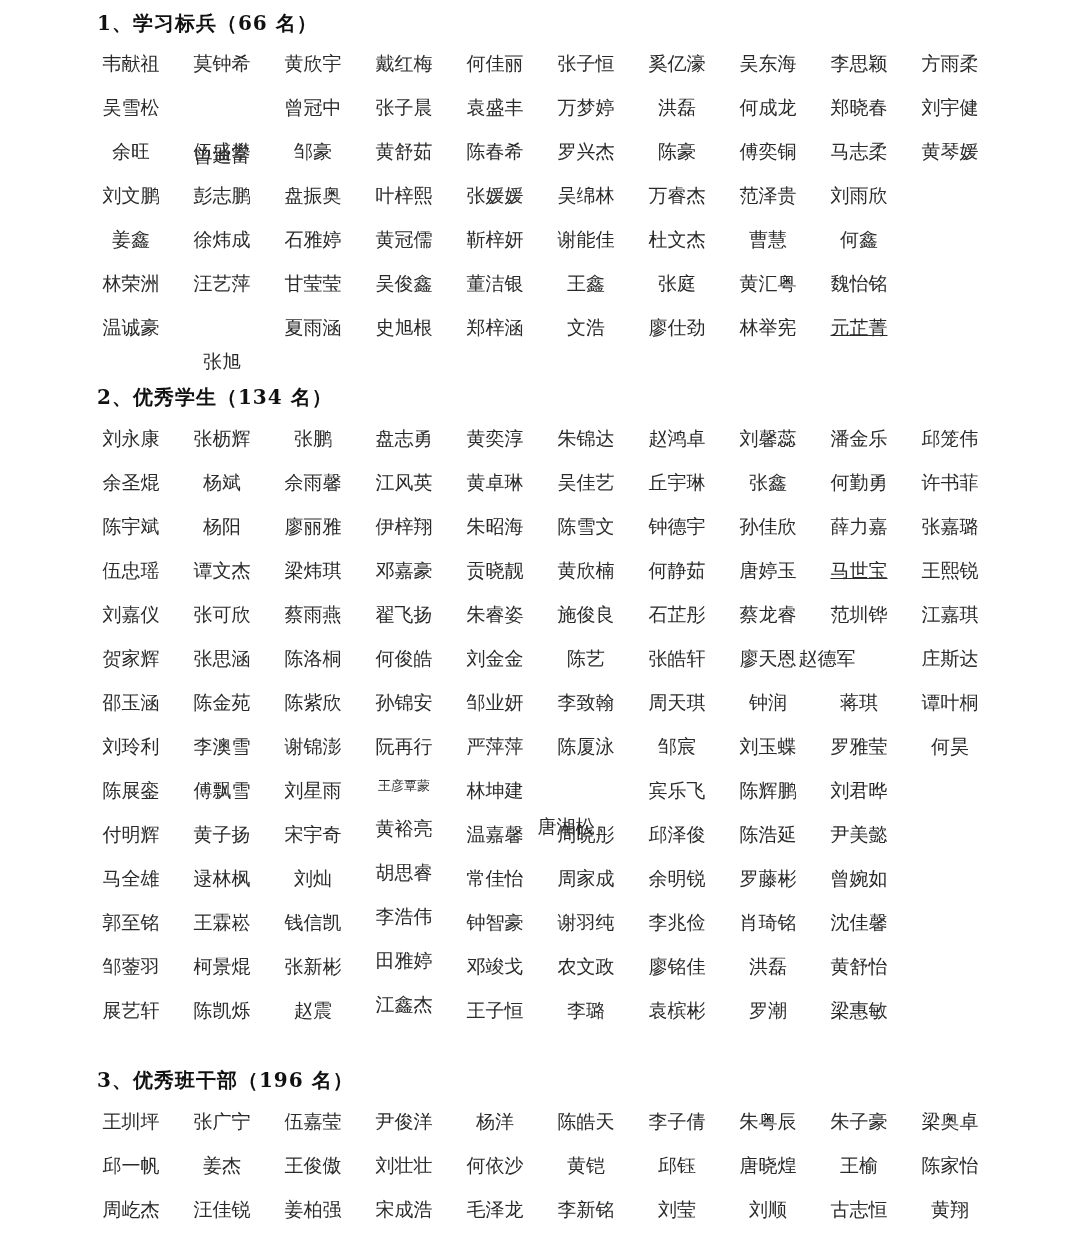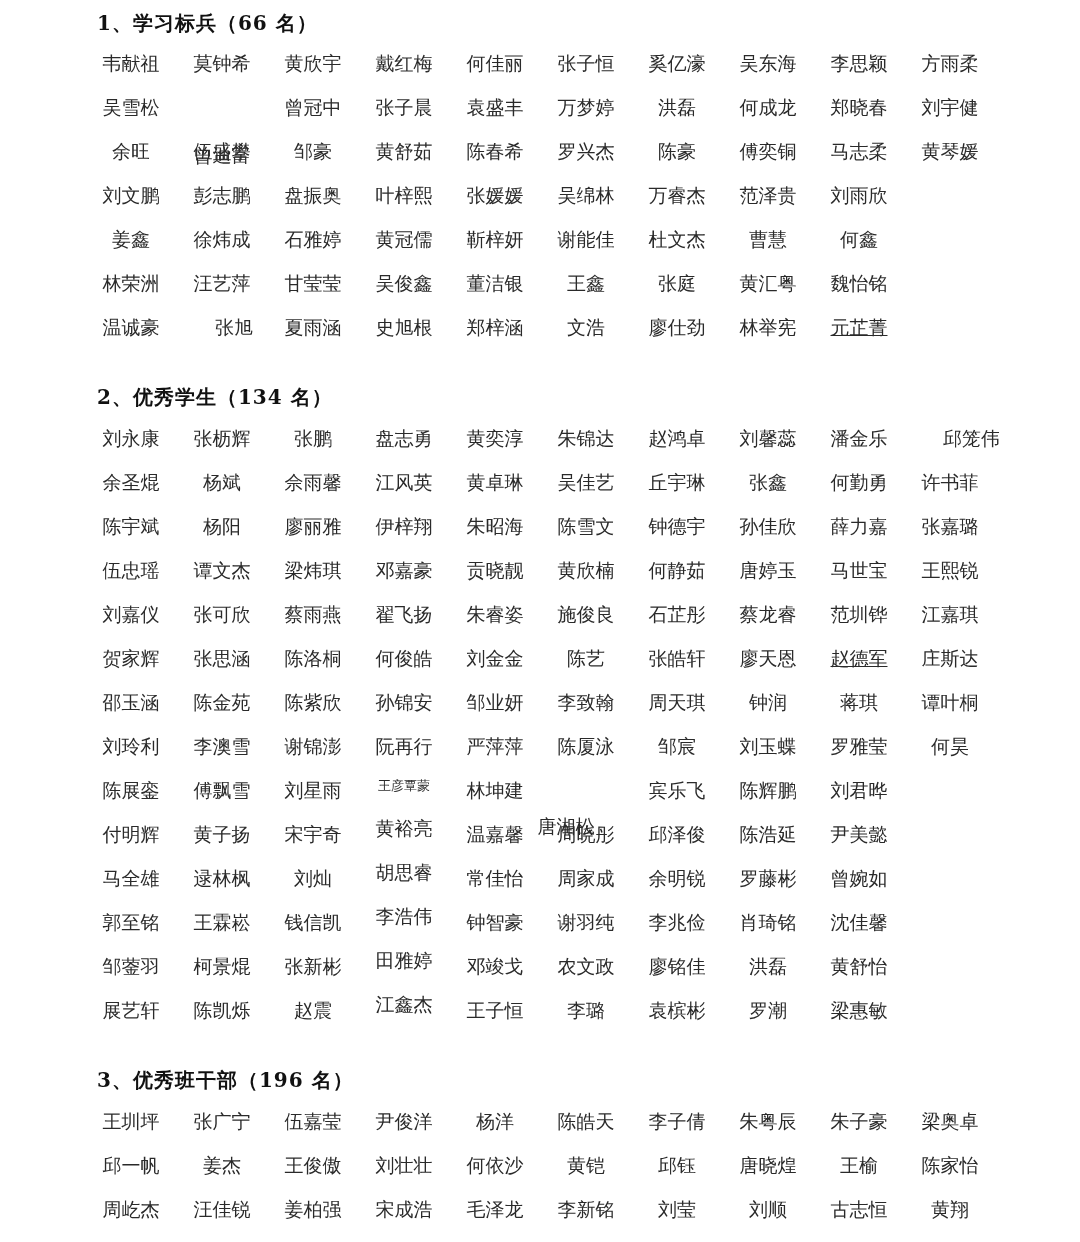--- a/index.html
+++ b/index.html
@@ -91,21 +91,21 @@
         <span class="name" style="left: 263px;">甘莹莹</span>
         <span class="name" style="left: 354px;">吴俊鑫</span>
         <span class="name" style="left: 445px;">董洁银</span>
         <span class="name" style="left: 536px;">王鑫</span>
         <span class="name" style="left: 627px;">张庭</span>
         <span class="name" style="left: 718px;">黄汇粤</span>
         <span class="name" style="left: 809px;">魏怡铭</span>
       </div>
       <div class="row" style="top: 312px;">
         <span class="name" style="left: 81px;">温诚豪</span>
-        <span class="name" style="left: 184px;">张旭</span>
+        <span class="name" style="left: 172px; margin-top: 34px;">张旭</span>
         <span class="name" style="left: 263px;">夏雨涵</span>
         <span class="name" style="left: 354px;">史旭根</span>
         <span class="name" style="left: 445px;">郑梓涵</span>
         <span class="name" style="left: 536px;">文浩</span>
         <span class="name" style="left: 627px;">廖仕劲</span>
         <span class="name" style="left: 718px;">林举宪</span>
         <span class="name" style="left: 809px; text-decoration: underline;">元芷菁</span>
       </div>
     </div>
     <div class="section">
@@ -113,21 +113,21 @@
       <div class="row" style="top: 423px;">
         <span class="name" style="left: 81px;">刘永康</span>
         <span class="name" style="left: 172px;">张枥辉</span>
         <span class="name" style="left: 263px;">张鹏</span>
         <span class="name" style="left: 354px;">盘志勇</span>
         <span class="name" style="left: 445px;">黄奕淳</span>
         <span class="name" style="left: 536px;">朱锦达</span>
         <span class="name" style="left: 627px;">赵鸿卓</span>
         <span class="name" style="left: 718px;">刘馨蕊</span>
         <span class="name" style="left: 809px;">潘金乐</span>
-        <span class="name" style="left: 900px; text-align: right;">邱笼伟</span>
+        <span class="name" style="left: 900px;">邱笼伟</span>
       </div>
       <div class="row" style="top: 467px;">
         <span class="name" style="left: 81px;">余圣焜</span>
         <span class="name" style="left: 172px;">杨斌</span>
         <span class="name" style="left: 263px;">佘雨馨</span>
         <span class="name" style="left: 354px;">江风英</span>
         <span class="name" style="left: 445px;">黄卓琳</span>
         <span class="name" style="left: 536px;">吴佳艺</span>
         <span class="name" style="left: 627px;">丘宇琳</span>
         <span class="name" style="left: 718px;">张鑫</span>
@@ -148,21 +148,21 @@
       </div>
       <div class="row" style="top: 555px;">
         <span class="name" style="left: 81px;">伍忠瑶</span>
         <span class="name" style="left: 172px;">谭文杰</span>
         <span class="name" style="left: 263px;">梁炜琪</span>
         <span class="name" style="left: 354px;">邓嘉豪</span>
         <span class="name" style="left: 445px;">贡晓靓</span>
         <span class="name" style="left: 536px;">黄欣楠</span>
         <span class="name" style="left: 627px;">何静茹</span>
         <span class="name" style="left: 718px;">唐婷玉</span>
-        <span class="name" style="left: 809px;">马世宝</span>
+        <span class="name" style="left: 809px; text-decoration: underline;">马世宝</span>
         <span class="name" style="left: 900px;">王熙锐</span>
       </div>
       <div class="row" style="top: 599px;">
         <span class="name" style="left: 81px;">刘嘉仪</span>
         <span class="name" style="left: 172px;">张可欣</span>
         <span class="name" style="left: 263px;">蔡雨燕</span>
         <span class="name" style="left: 354px;">翟飞扬</span>
         <span class="name" style="left: 445px;">朱睿姿</span>
         <span class="name" style="left: 536px;">施俊良</span>
         <span class="name" style="left: 627px;">石芷彤</span>
@@ -172,21 +172,21 @@
       </div>
       <div class="row" style="top: 643px;">
         <span class="name" style="left: 81px;">贺家辉</span>
         <span class="name" style="left: 172px;">张思涵</span>
         <span class="name" style="left: 263px;">陈洛桐</span>
         <span class="name" style="left: 354px;">何俊皓</span>
         <span class="name" style="left: 445px;">刘金金</span>
         <span class="name" style="left: 536px;">陈艺</span>
         <span class="name" style="left: 627px;">张皓轩</span>
         <span class="name" style="left: 718px;">廖天恩</span>
-        <span class="name" style="left: 809px; text-decoration: underline;">赵德军</span>
+        <span class="name" style="left: 777px;">赵德军</span>
         <span class="name" style="left: 900px;">庄斯达</span>
       </div>
       <div class="row" style="top: 687px;">
         <span class="name" style="left: 81px;">邵玉涵</span>
         <span class="name" style="left: 172px;">陈金苑</span>
         <span class="name" style="left: 263px;">陈紫欣</span>
         <span class="name" style="left: 354px;">孙锦安</span>
         <span class="name" style="left: 445px; text-align: center;">邹业妍</span>
         <span class="name" style="left: 536px;">李致翰</span>
         <span class="name" style="left: 627px;">周天琪</span>

